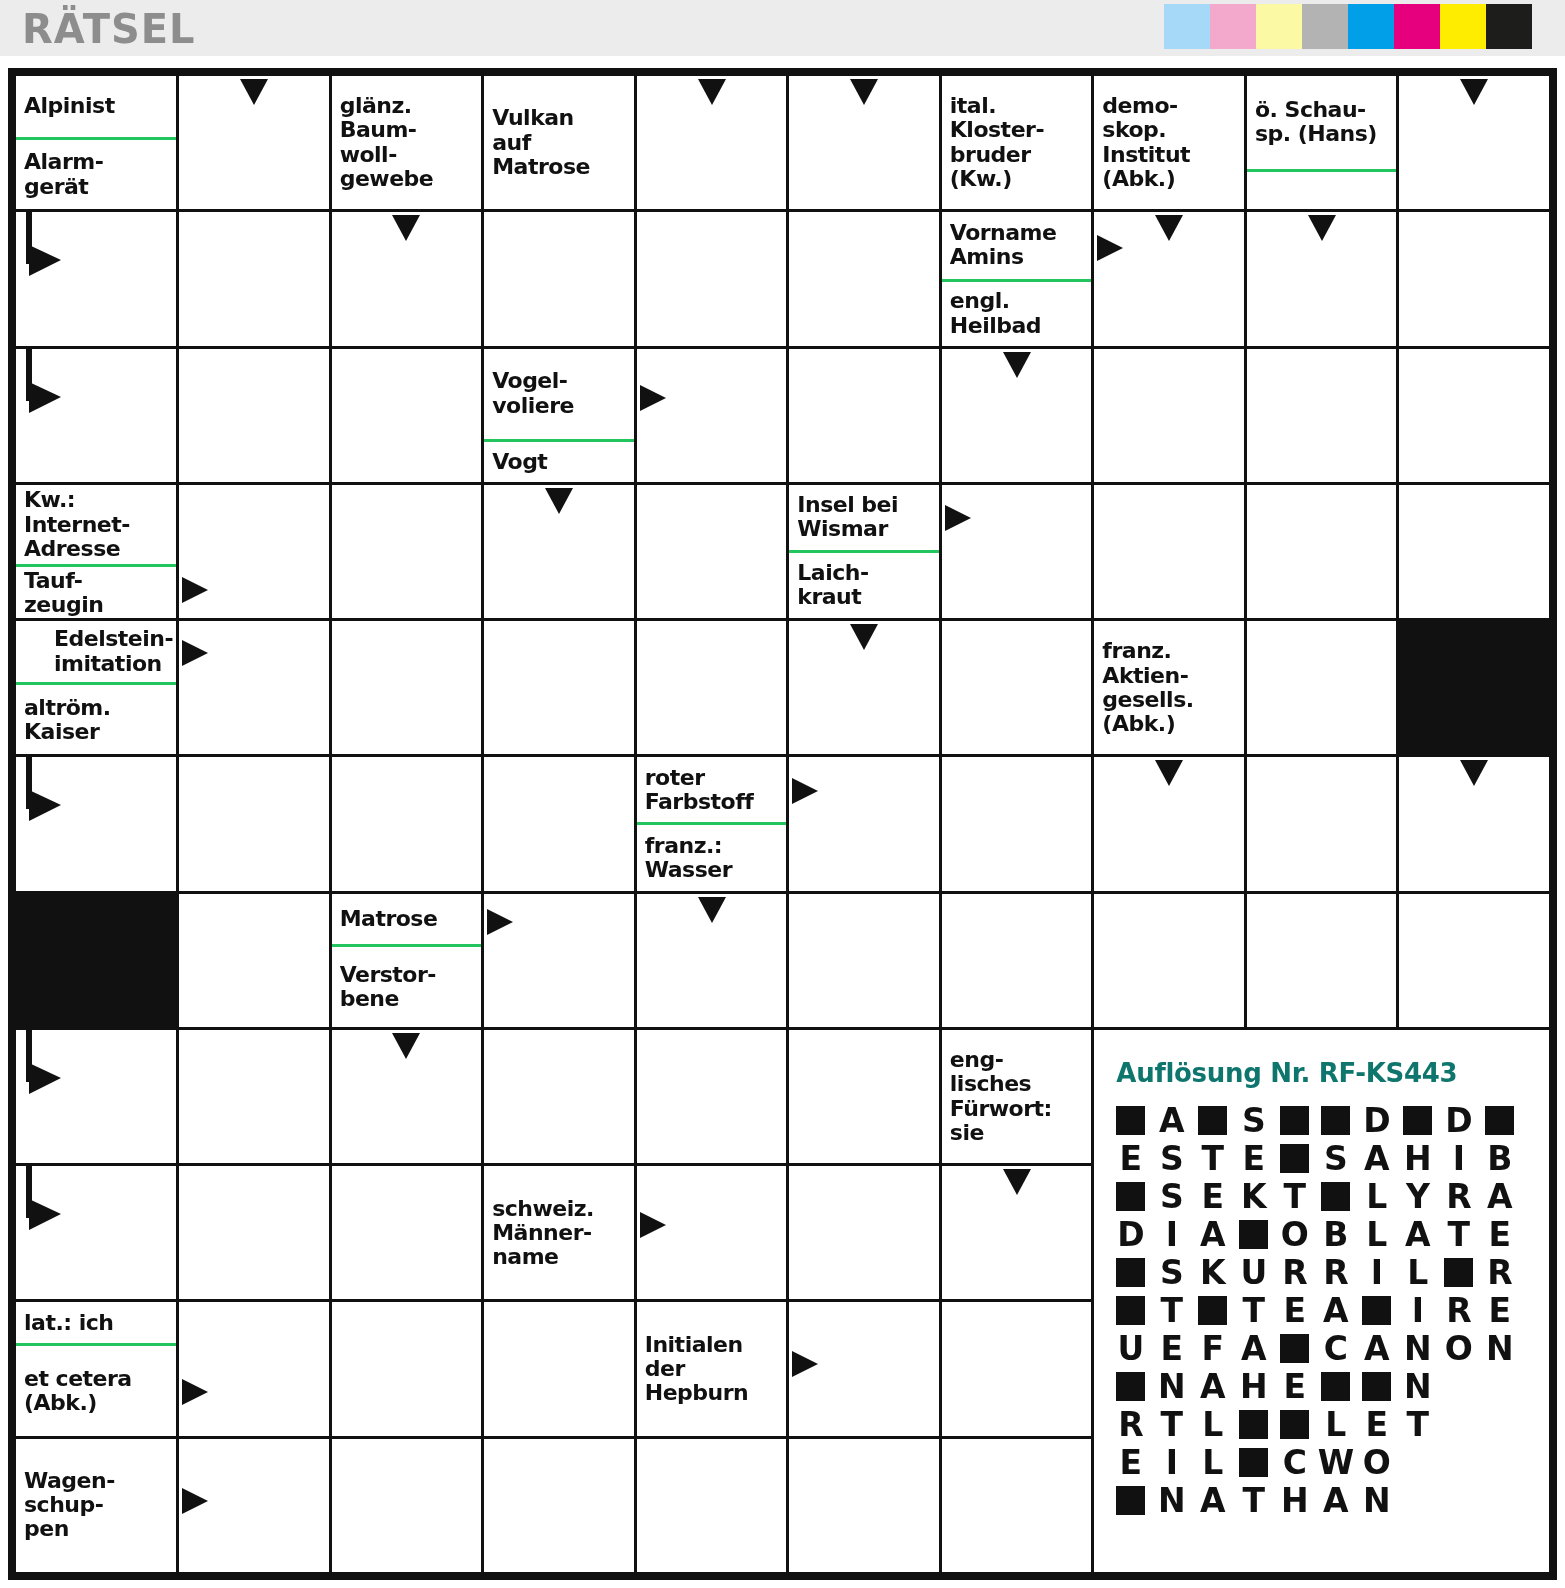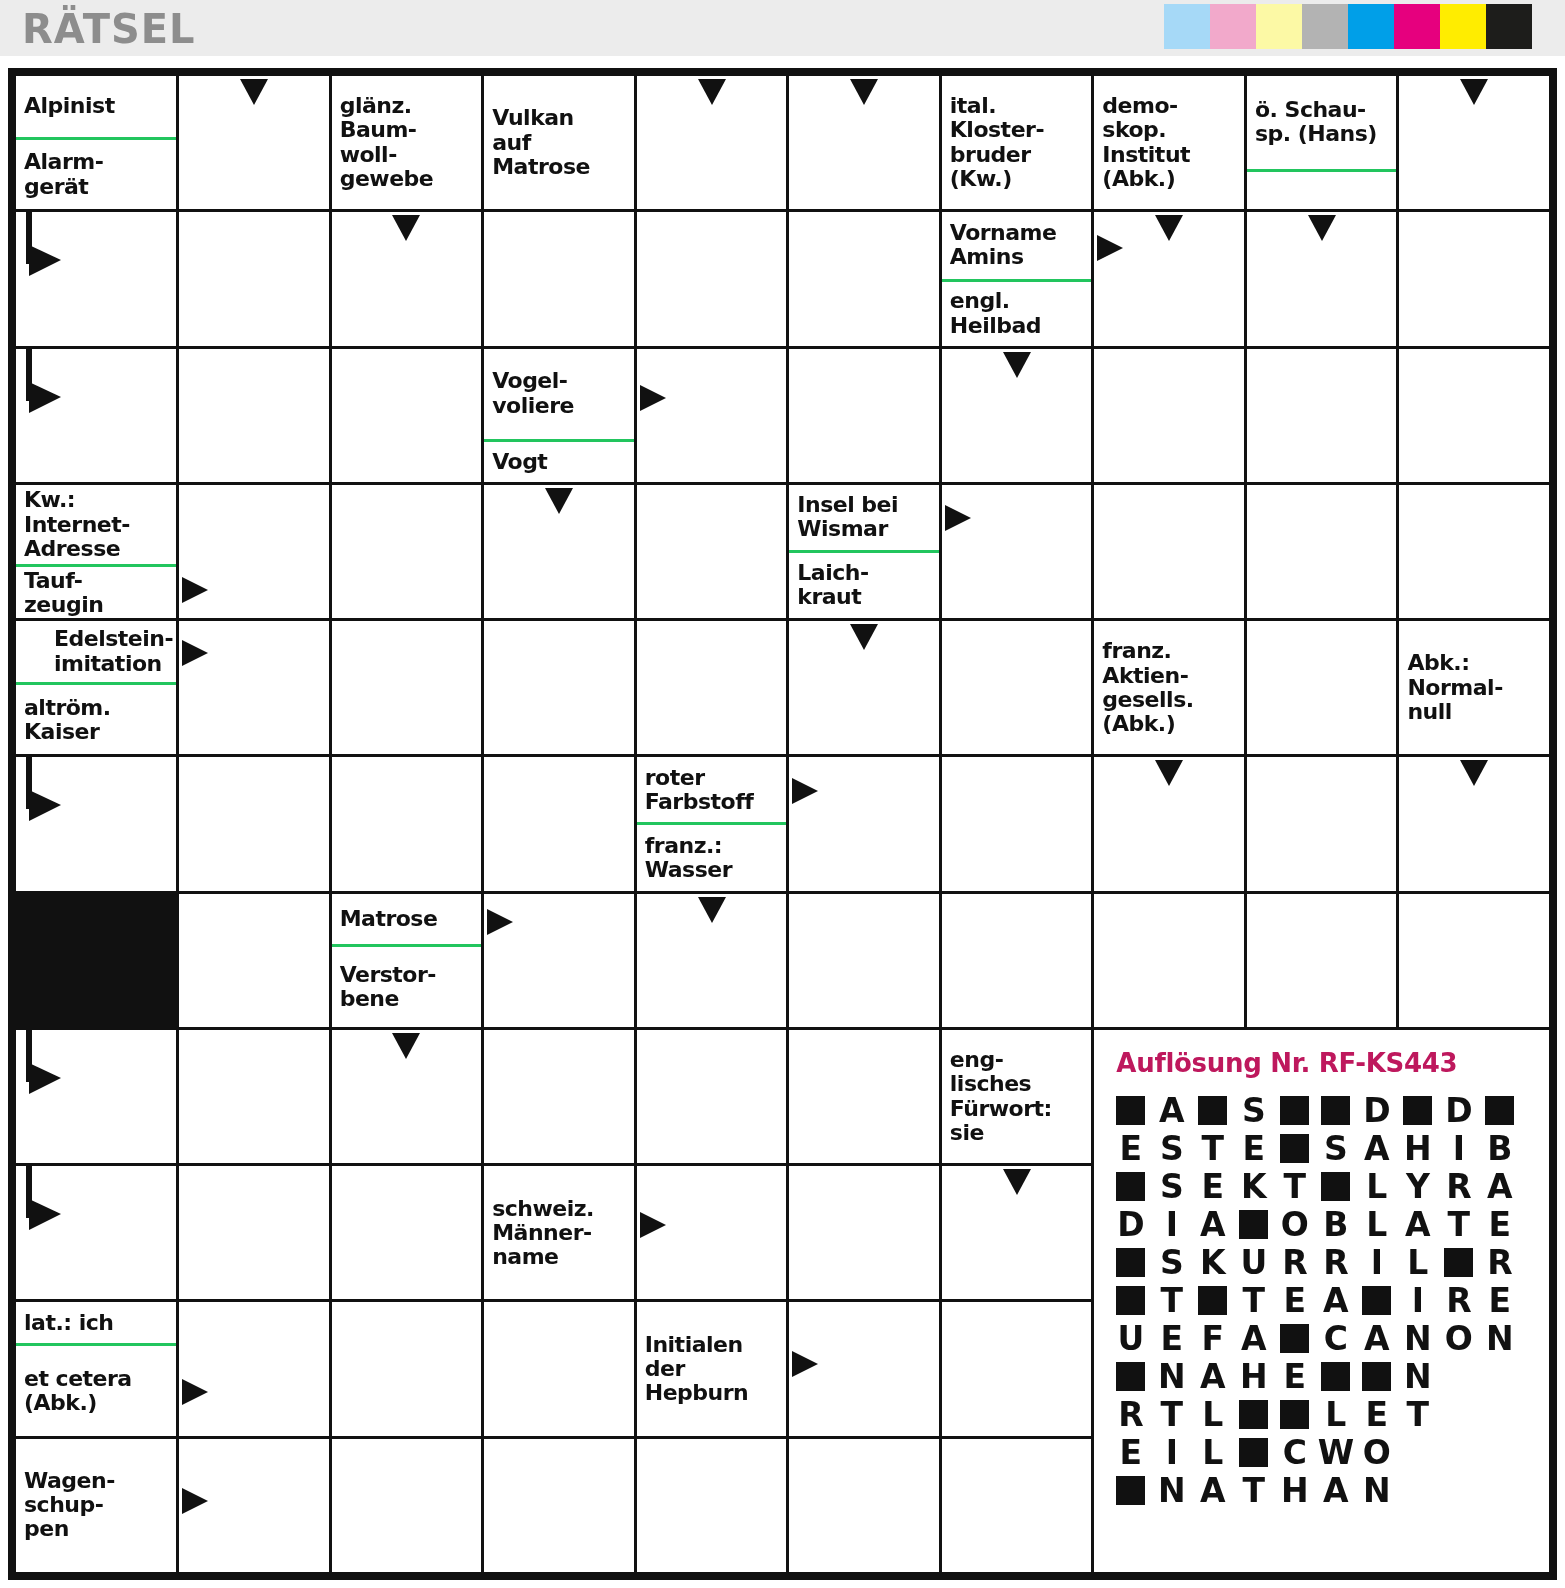--- a/index.html
+++ b/index.html
@@ -50,21 +50,21 @@
   .arrow-right {
     position:absolute; left:3px;
     width:0; height:0;
     border-top:13px solid transparent; border-bottom:13px solid transparent;
     border-left:26px solid #111;
   }
   .arrow-bent { position:absolute; left:4px; top:0; width:46px; height:70px; }
 
   
   .solution-box { background:#fff; position:relative; }
-  .solution-title { font-weight:bold; font-size:26px; padding:18px 6px 6px 22px; color:#be185d; letter-spacing:-0.3px; }
+  .solution-title { font-weight:bold; font-size:26px; padding:28px 6px 6px 22px; color:#0f766e; letter-spacing:-0.3px; }
   .solution-grid { padding:8px 0 0 16px; }
   .sol-row { display:flex; height:38px; }
   .sol-slot {
     width:41px; height:38px; display:flex; align-items:center; justify-content:center;
     font-weight:bold; font-size:33px; color:#111;
   }
   .sol-black { width:29px; height:29px; background:#111; }
 
   .footer-code {
     position:absolute; left:53%; bottom:10px;
@@ -450,27 +450,20 @@
       <div class="cell" style="grid-area: 5 / 7;"></div>
       <div class="cell clue" style="grid-area: 5 / 8;">
         <div class="clue-part">
           <div>franz.</div>
           <div>Aktien-</div>
           <div>gesells.</div>
           <div>(Abk.)</div>
         </div>
       </div>
       <div class="cell" style="grid-area: 5 / 9;"></div>
-      <div class="cell clue" style="grid-area: 5 / 10;">
-        <div class="clue-part">
-          <div>Abk.:</div>
-          <div>Normal-</div>
-          <div>null</div>
-        </div>
-      </div>
       <div class="cell" style="grid-area: 6 / 1;">
         <div class="arrow-bent"><svg width="46" height="70" viewBox="0 0 46 70">
             <line x1="9" y1="0" x2="9" y2="52" stroke="#111" stroke-width="6"></line>
             <polygon points="9,33 9,64 41,48" fill="#111"></polygon>
           </svg></div>
       </div>
       <div class="cell" style="grid-area: 6 / 2;"></div>
       <div class="cell" style="grid-area: 6 / 3;"></div>
       <div class="cell" style="grid-area: 6 / 4;"></div>
       <div class="cell clue" style="grid-area: 6 / 5;">

